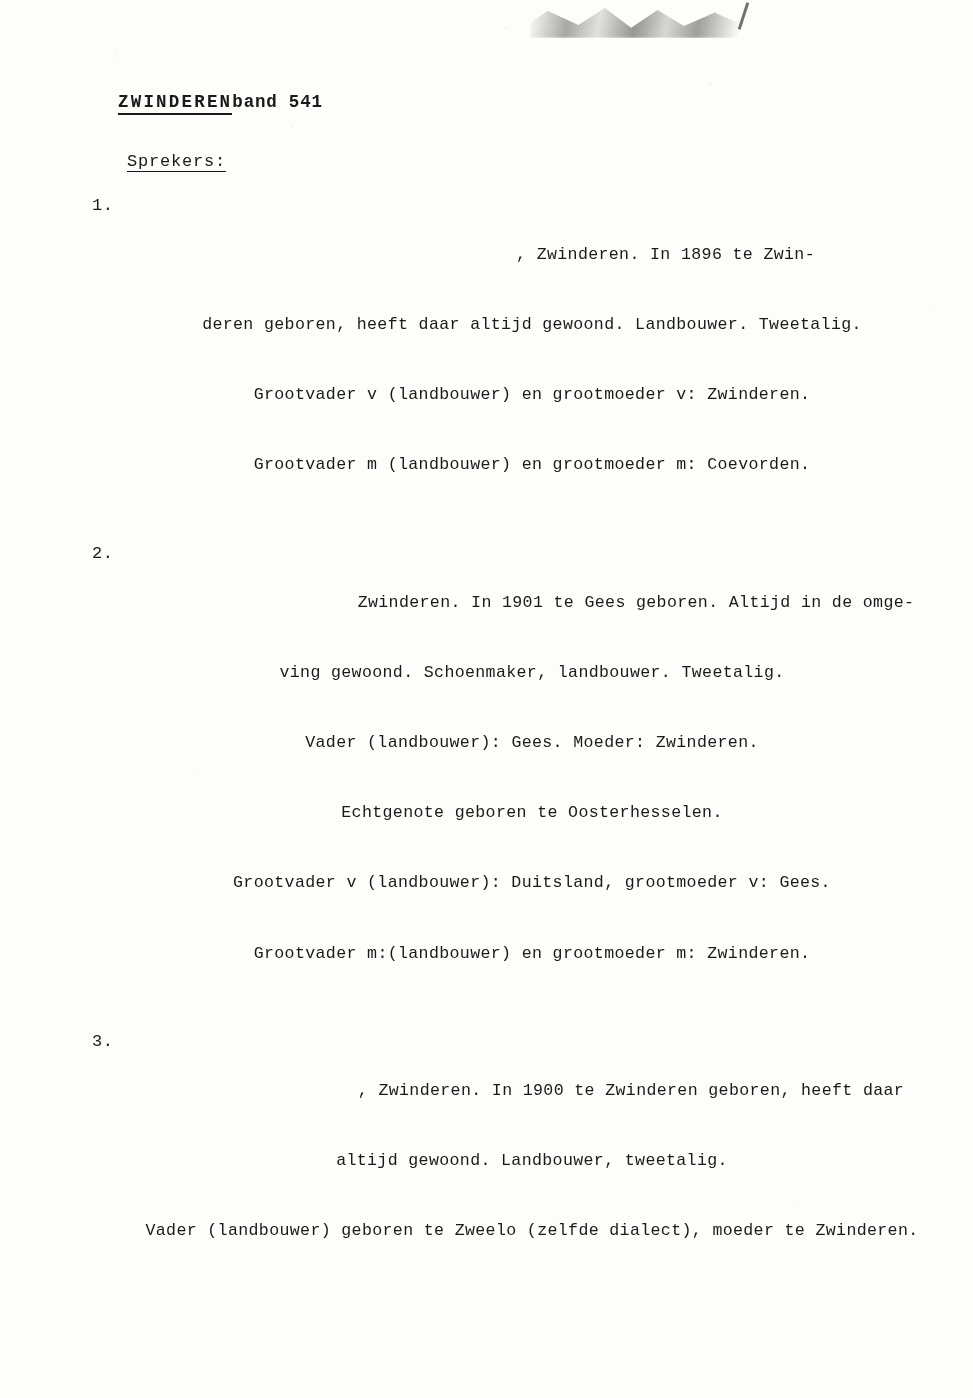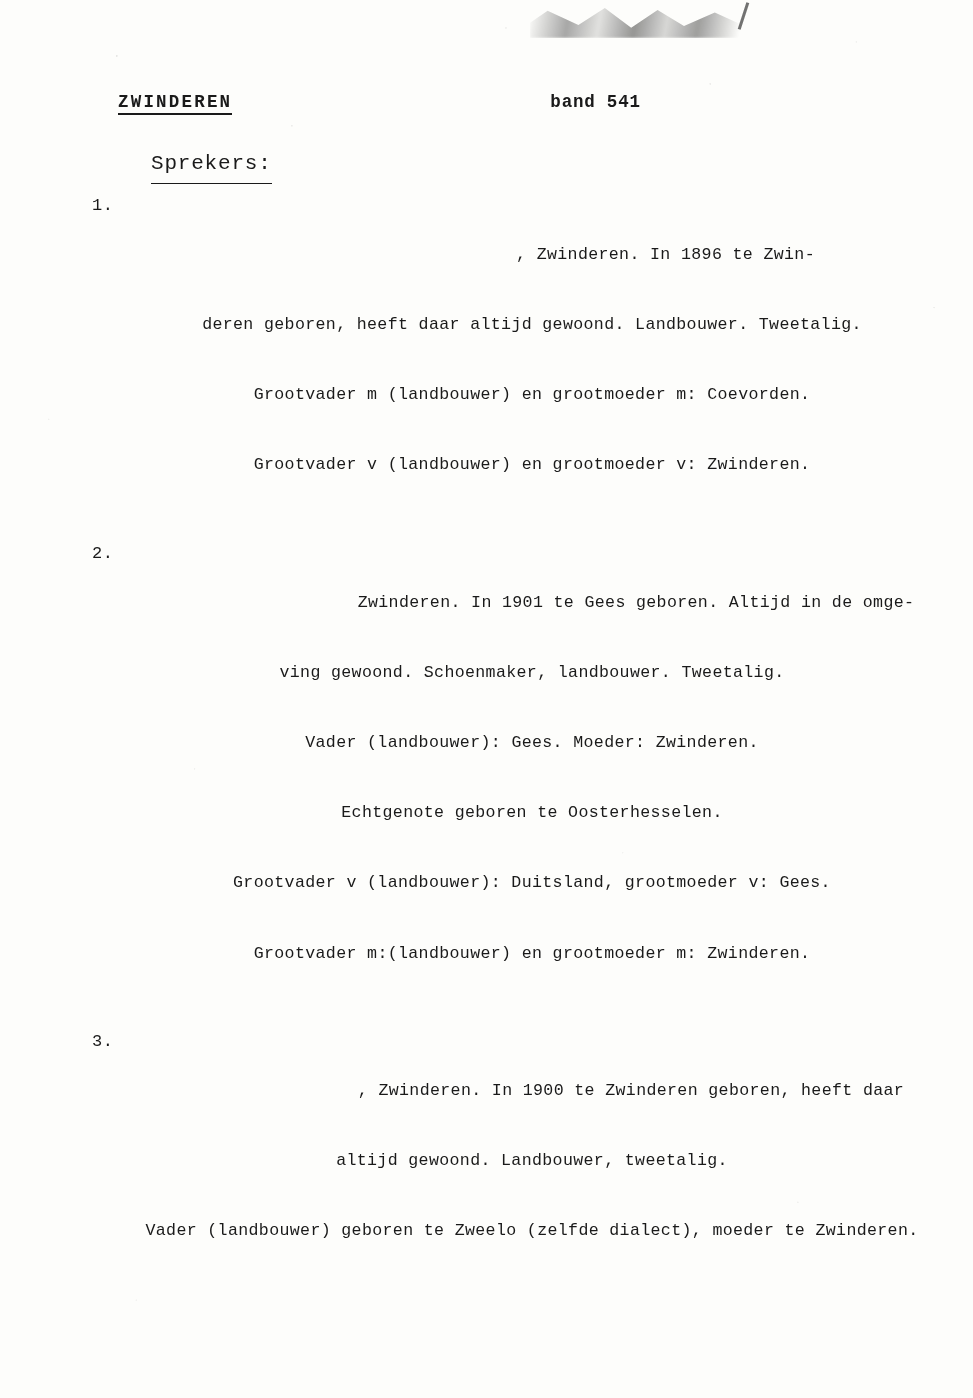--- a/index.html
+++ b/index.html
@@ -76,34 +76,32 @@
     font-size: 17.5px;
     letter-spacing: 0.6px;
   }
   .doc-title {
     font-weight: 700;
     letter-spacing: 2.2px;
     border-bottom: 2px solid #1a1a1a;
     padding-bottom: 1px;
   }
   .band {
-    margin-left: 318px;
     font-weight: 700;
     letter-spacing: 0.8px;
   }
   .section-label {
     position: absolute;
     left: 127px;
     top: 152px;
-    font-size: 21px;
+    font-size: 17px;
     letter-spacing: 0.8px;
     border-bottom: 1.6px solid #1a1a1a;
-    padding-bottom: 8px;
+    padding-bottom: 0px;
     display: inline-block;
-    margin-left: 24px;
   }
   .entries {
     position: absolute;
     left: 92px;
     top: 196px;
     width: 860px;
   }
   .entry {
     position: relative;
     margin-bottom: 20px;
@@ -150,22 +148,22 @@
 
     <div class="section-label">Sprekers:</div>
 
     <div class="entries">
 
       <div class="entry">
         <div class="entry-num">1.</div>
         <div class="entry-body">
           <div class="line lead-pad-1">, Zwinderen. In 1896 te Zwin-</div>
           <div class="line">deren geboren, heeft daar altijd gewoond. Landbouwer. Tweetalig.</div>
+          <div class="line">Grootvader v (landbouwer) en grootmoeder v: Zwinderen.</div>
           <div class="line">Grootvader m (landbouwer) en grootmoeder m: Coevorden.</div>
-          <div class="line">Grootvader v (landbouwer) en grootmoeder v: Zwinderen.</div>
         </div>
       </div>
 
       <div class="entry">
         <div class="entry-num">2.</div>
         <div class="entry-body">
           <div class="line lead-pad-2">Zwinderen. In 1901 te Gees geboren. Altijd in de omge-</div>
           <div class="line">ving gewoond. Schoenmaker, landbouwer. Tweetalig.</div>
           <div class="line">Vader (landbouwer): Gees. Moeder: Zwinderen.</div>
           <div class="line">Echtgenote geboren te Oosterhesselen.</div>

